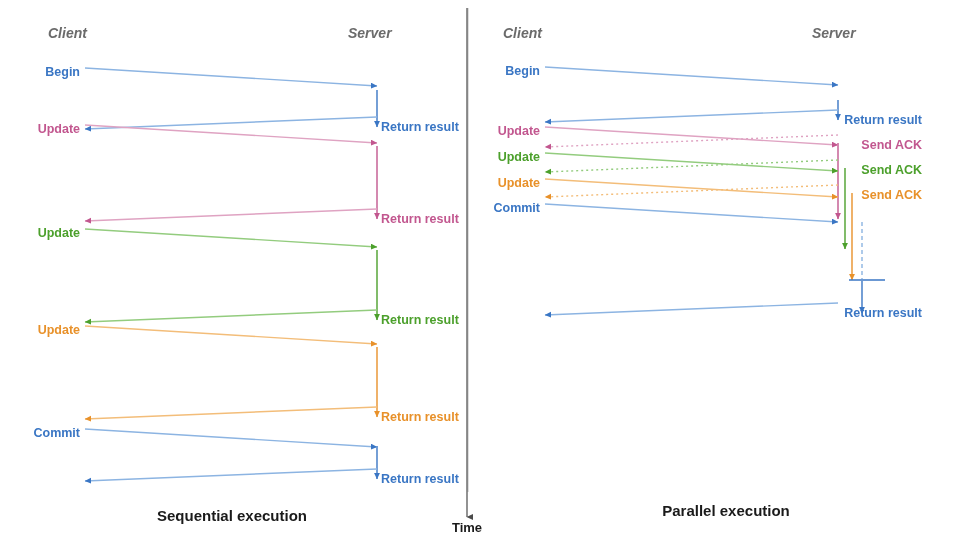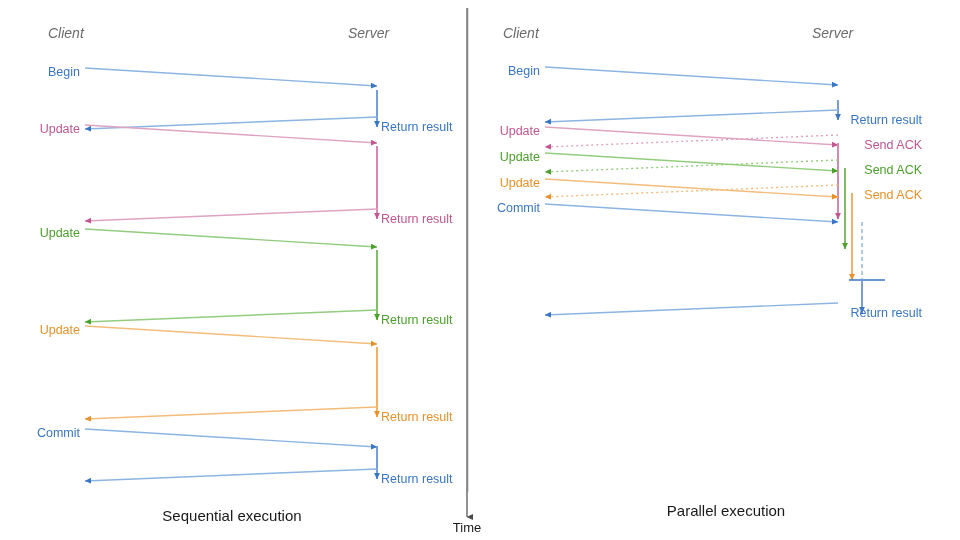--- a/index.html
+++ b/index.html
@@ -1,18 +1,18 @@
 <!DOCTYPE html>
 <html><head>
 <meta charset="utf-8">
 <style>
   html,body{margin:0;padding:0;background:#ffffff;}
   body{width:960px;height:540px;overflow:hidden;
        font-family:"Liberation Sans","DejaVu Sans",sans-serif;}
-  #stage{position:relative;width:960px;height:396px;}
+  #stage{position:relative;width:960px;height:396px;font-weight:bold;}
   svg#diagram{position:absolute;left:0;top:0;width:960px;height:540px;}
   .actor-label{font-style:italic;font-size:14px;fill:#6b6b6b;}
   .msg-label{font-size:12.5px;}
   .caption{font-size:15px;fill:#1a1a1a;}
   .axis-label{font-size:13px;fill:#1a1a1a;}
 </style>
 </head>
 <body>
 
 <div id="stage">

